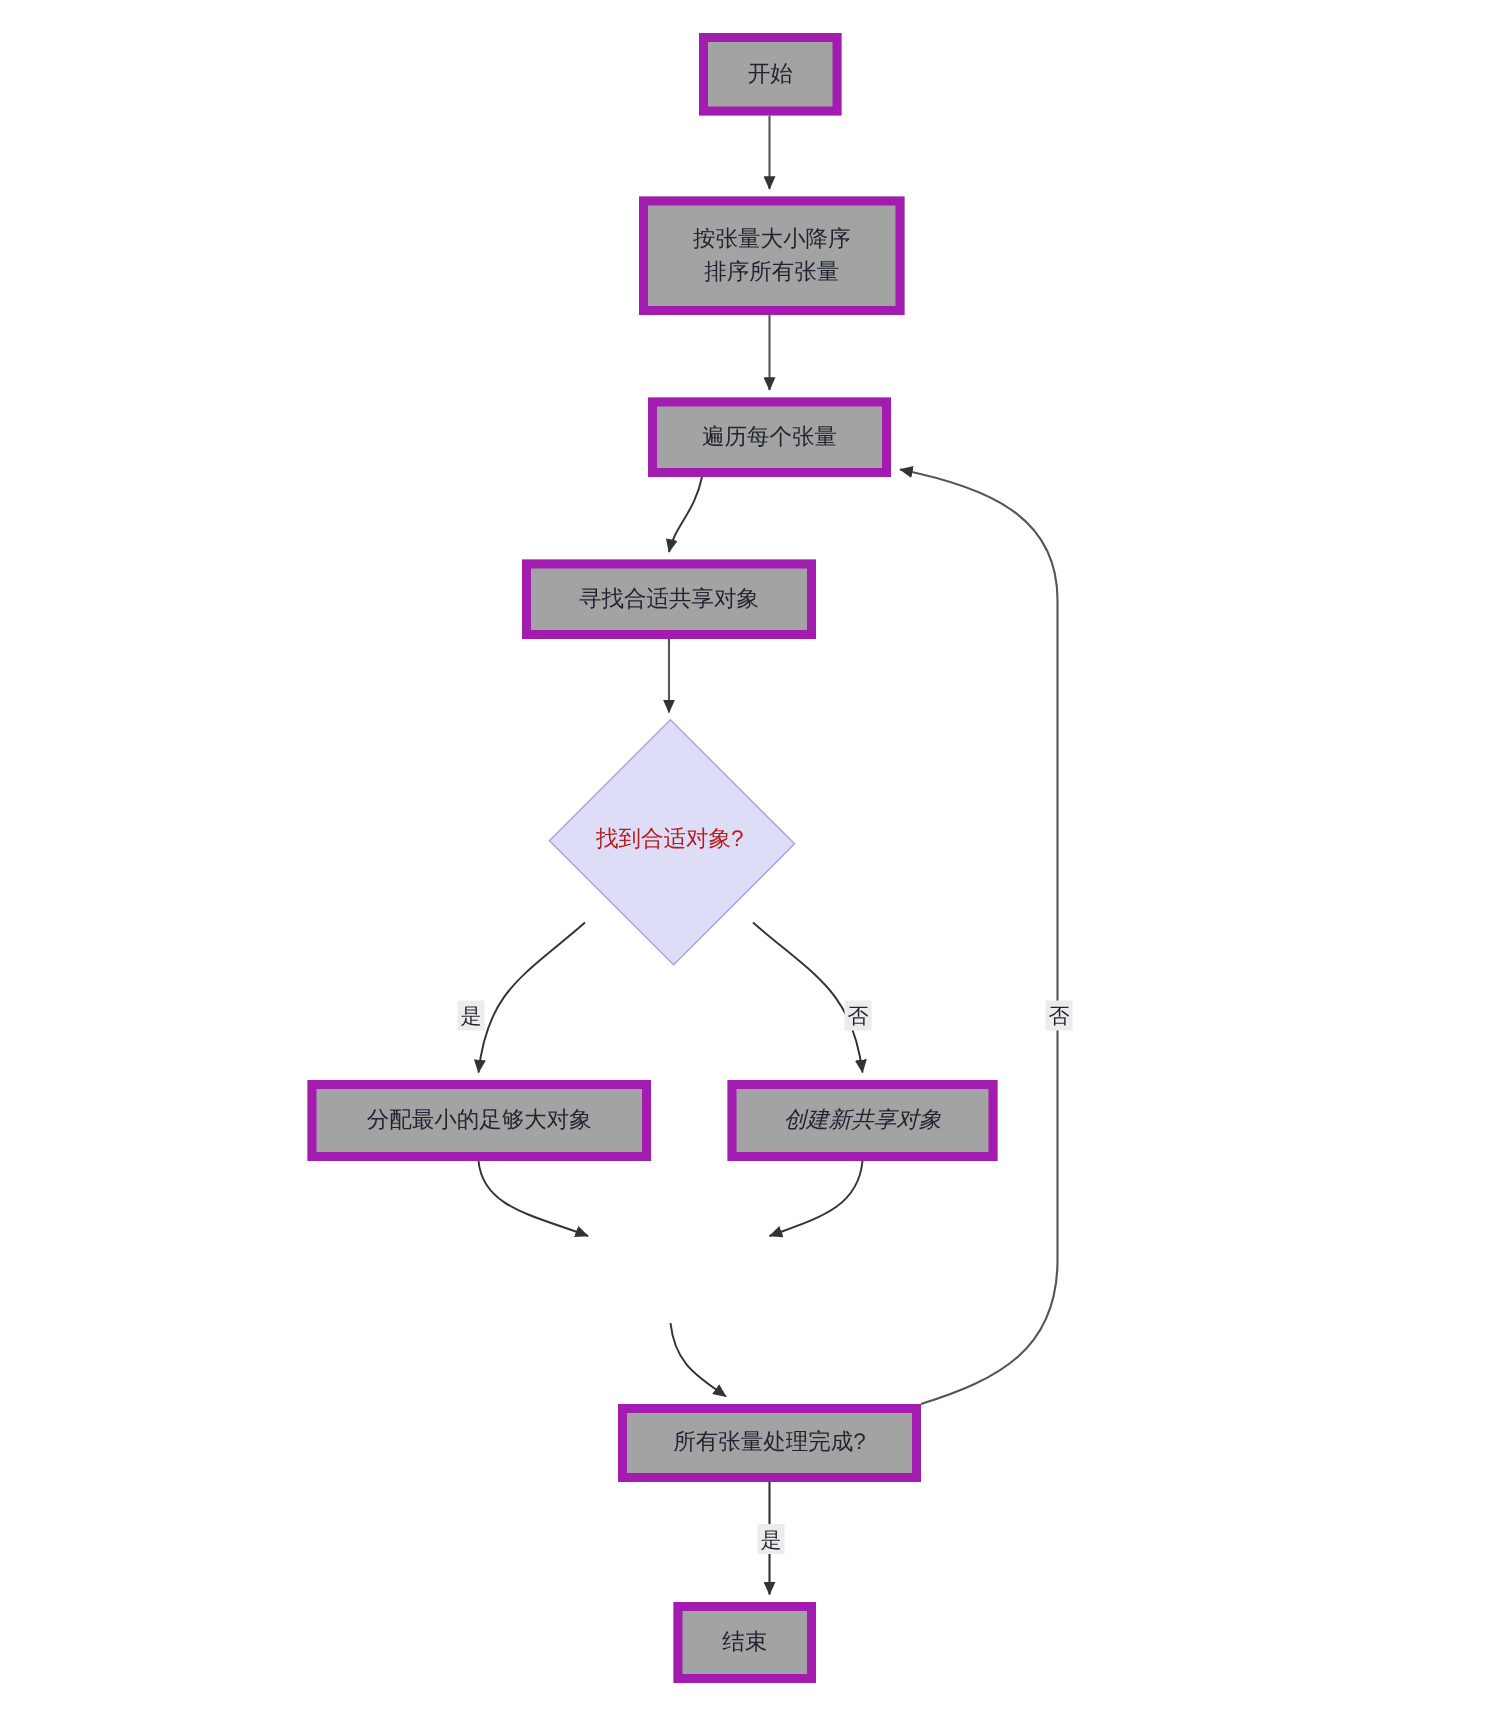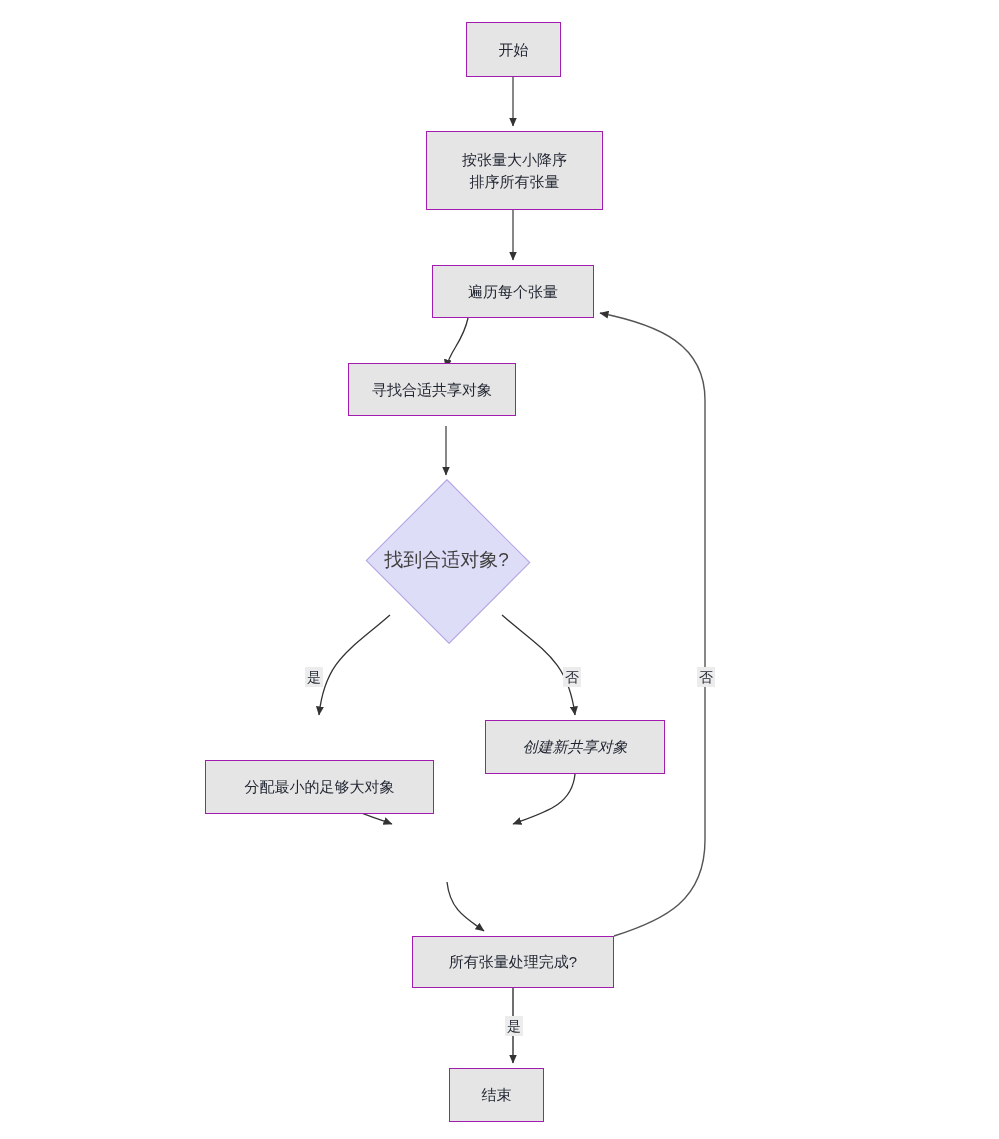--- a/index.html
+++ b/index.html
@@ -21,22 +21,22 @@
   #edge-layer {
     position: absolute;
     left: 0;
     top: 0;
     width: 999px;
     height: 1139px;
   }
   .node {
     position: absolute;
     box-sizing: border-box;
-    background: #e5e5e5;
-    border: 1px solid #a21caf;
+    background: #a3a3a3;
+    border: 6px solid #a21caf;
     display: flex;
     align-items: center;
     justify-content: center;
     color: #1f2430;
     font-size: 15px;
     line-height: 1.45;
     text-align: center;
     white-space: pre-line;
     z-index: 2;
   }
@@ -53,22 +53,22 @@
     margin-left: -58px;
     margin-top: -56.5px;
     background: #ddddf8;
     border: 1px solid #b4a2e3;
     transform: rotate(45deg);
     z-index: -1;
   }
   .diamond-label {
     position: relative;
     z-index: 1;
-    font-size: 19px;
-    color: #404040;
+    font-size: 15px;
+    color: #b91c1c;
     white-space: nowrap;
   }
   .edge-label {
     position: absolute;
     background: #ececec;
     color: #1f2430;
     font-size: 14px;
     line-height: 1;
     padding: 3px 2px;
     z-index: 3;
@@ -116,30 +116,30 @@
 
   <div class="node" style="left:426px; top:131px; width:177px; height:79px;">
     <span>按张量大小降序
 排序所有张量</span>
   </div>
 
   <div class="node" style="left:432px; top:265px; width:162px; height:53px;">
     <span>遍历每个张量</span>
   </div>
 
-  <div class="node" style="left:348px; top:363px; width:168px; height:53px;justify-content:center;">
+  <div class="node" style="left:348px; top:373px; width:196px; height:53px;justify-content:center;">
     <span>寻找合适共享对象</span>
   </div>
 
   <div class="node diamond-wrap" style="left:365px; top:480px; width:163px; height:160px;">
     <div class="diamond-shape"></div>
     <span class="diamond-label">找到合适对象?</span>
   </div>
 
-  <div class="node" style="left:205px; top:720px; width:229px; height:54px;margin-top:40px;">
+  <div class="node" style="left:205px; top:720px; width:229px; height:54px;">
     <span>分配最小的足够大对象</span>
   </div>
 
   <div class="node" style="left:485px; top:720px; width:180px; height:54px;font-style:italic;">
     <span>创建新共享对象</span>
   </div>
 
 
   <div class="node" style="left:412px; top:936px; width:202px; height:52px;">
     <span>所有张量处理完成?</span>

